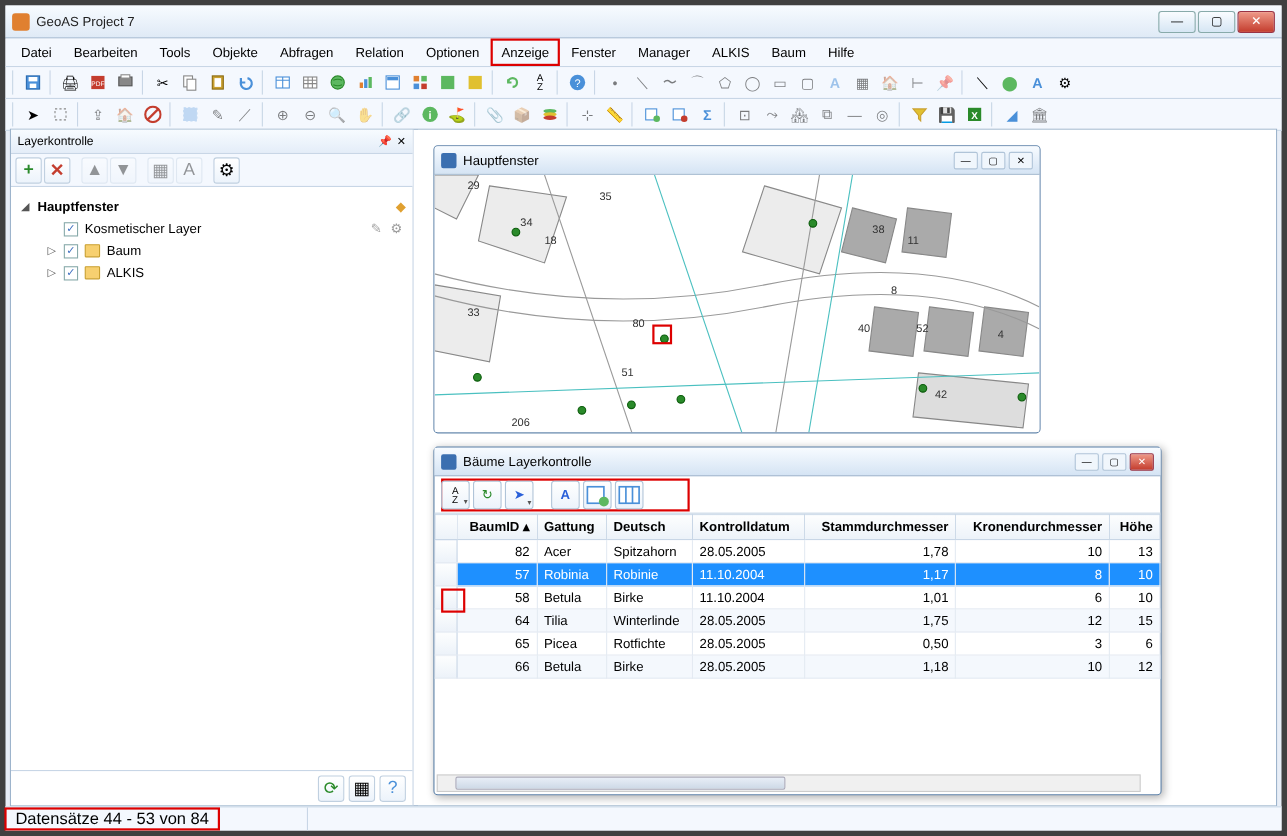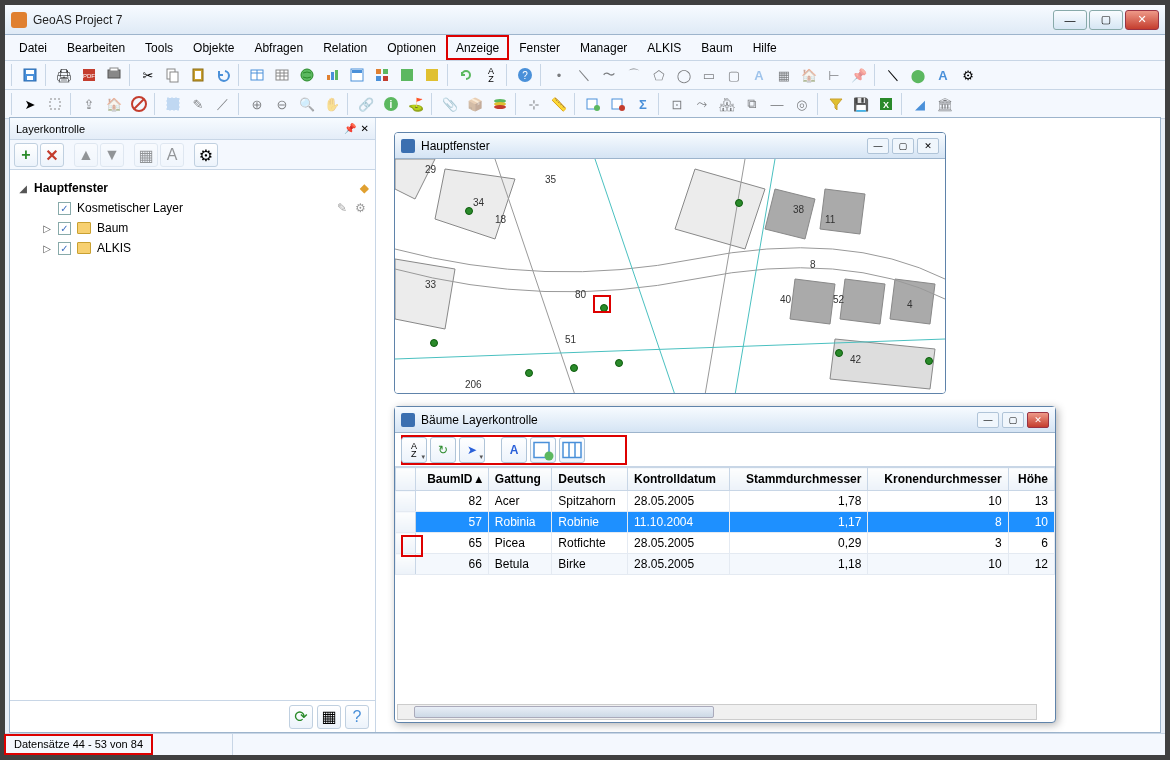--- a/index.html
+++ b/index.html
@@ -83,21 +83,21 @@
 table.dg td.num{text-align:right;}
 table.dg tr:nth-child(even) td{background:#f4f8fd;}
 table.dg tr.sel td{background:#1e90ff !important;color:#fff;}
 table.dg td.rowhdr{background:linear-gradient(#fdfefe,#ecf2f9) !important;width:20px;border-right:1px solid #c8d6e6;}
 table.dg tr.sel td.rowhdr{background:linear-gradient(#fdfefe,#ecf2f9) !important;}
 .datawin .redrow{position:absolute;left:6px;width:22px;height:22px;border:2px solid #d00;}
 .datawin .hscroll{position:absolute;bottom:2px;left:2px;right:18px;height:16px;background:#f0f0f0;border:1px solid #ccc;}
 .datawin .hscroll .thumb{position:absolute;left:16px;top:1px;height:12px;width:300px;background:linear-gradient(#e8eef7,#cdd9e6);border:1px solid #aab;border-radius:2px;}
 
 
-.statusbar{position:absolute;bottom:0;left:0;right:0;height:22px;background:#f4f8fe;border-top:1px solid #c8d6e6;display:flex;align-items:center;font-size:11px;}
+.statusbar{position:absolute;bottom:0;left:0;right:0;height:22px;background:#f4f8fe;border-top:1px solid #c8d6e6;display:flex;align-items:center;font-size:15px;}
 .statusbar .cell{padding:0 8px;border-right:1px solid #c8d6e6;height:100%;display:flex;align-items:center;}
 .statusbar .cell.red{border:2px solid #d00; margin:-1px 0 0 -1px;}
 </style>
 </head>
 <body>
 
 <div class="window-frame">
 
   <div class="titlebar">
     <div class="app-icon"></div>
@@ -534,25 +534,45 @@
                   <td class="num">57</td>
                   <td>Robinia</td>
                   <td>Robinie</td>
                   <td>11.10.2004</td>
                   <td class="num">1,17</td>
                   <td class="num">8</td>
                   <td class="num">10</td>
                 </tr>
                 <tr>
                   <td class="rowhdr"></td>
+                  <td class="num">58</td>
+                  <td>Betula</td>
+                  <td>Birke</td>
+                  <td>11.10.2004</td>
+                  <td class="num">1,01</td>
+                  <td class="num">6</td>
+                  <td class="num">10</td>
+                </tr>
+                <tr>
+                  <td class="rowhdr"></td>
+                  <td class="num">64</td>
+                  <td>Tilia</td>
+                  <td>Winterlinde</td>
+                  <td>28.05.2005</td>
+                  <td class="num">1,75</td>
+                  <td class="num">12</td>
+                  <td class="num">15</td>
+                </tr>
+                <tr>
+                  <td class="rowhdr"></td>
                   <td class="num">65</td>
                   <td>Picea</td>
                   <td>Rotfichte</td>
                   <td>28.05.2005</td>
-                  <td class="num">0,29</td>
+                  <td class="num">0,50</td>
                   <td class="num">3</td>
                   <td class="num">6</td>
                 </tr>
                 <tr>
                   <td class="rowhdr"></td>
                   <td class="num">66</td>
                   <td>Betula</td>
                   <td>Birke</td>
                   <td>28.05.2005</td>
                   <td class="num">1,18</td>

